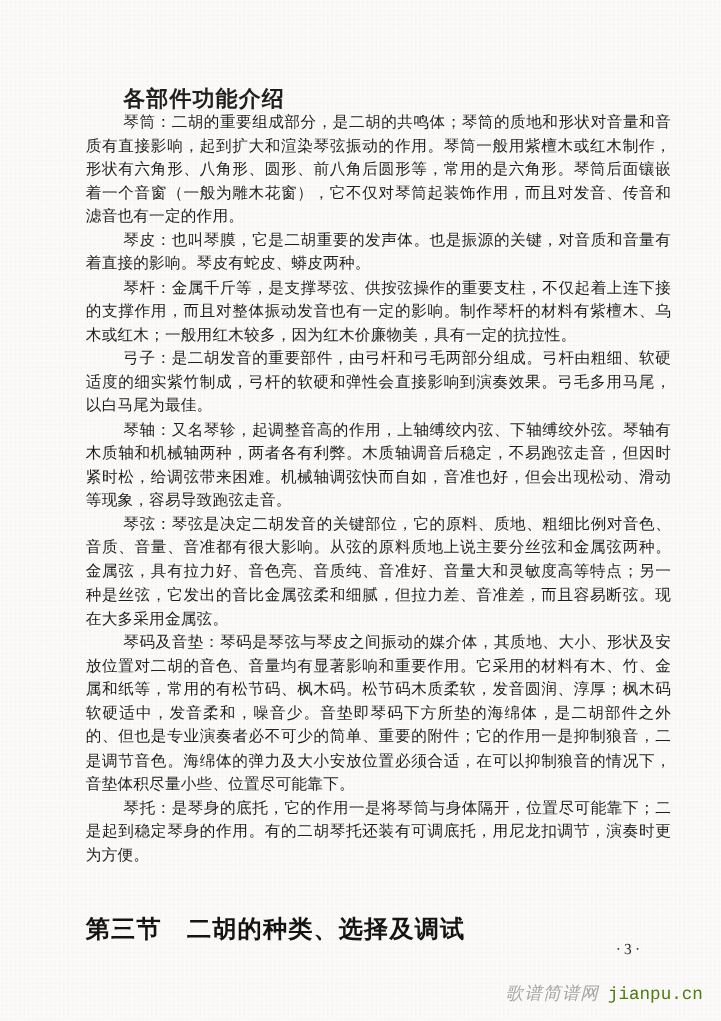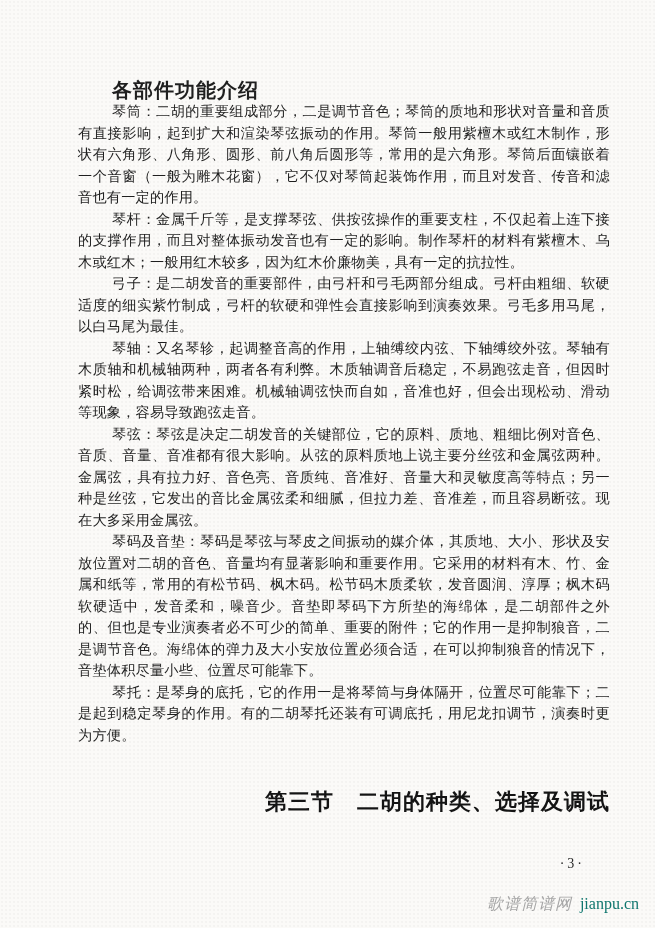--- a/index.html
+++ b/index.html
@@ -40,21 +40,21 @@
   .para {
     margin: 0;
     font-size: 14.2px;
     line-height: 21.5px;
     text-align: justify;
     text-indent: 2.4em;
     letter-spacing: 0.2px;
   }
   .section-title {
     margin: 41px 0 0 0;
-    text-align: right;
+    text-align: left;
     font-family: "Liberation Sans", "DejaVu Sans", sans-serif;
     font-weight: bold;
     font-size: 22px;
     line-height: 30px;
     letter-spacing: 1px;
     color: #141414;
   }
   .page-number {
     position: absolute;
     right: 70px;
@@ -70,34 +70,35 @@
     font-size: 16px;
     line-height: 22px;
     white-space: nowrap;
   }
   .watermark .site-name {
     color: #a6a6a6;
     letter-spacing: 1px;
     font-style: italic;
   }
   .watermark .site-url {
-    color: #0f766e;
-    font-family: Liberation Serif, serif;
+    color: #4d7c0f;
+    font-family: Liberation Mono, monospace;
     margin-left: 4px;
   }
 </style>
 </head>
 <body>
 
 <div class="scan-texture"></div>
 
 <div class="content">
   <div class="heading-bold">各部件功能介绍</div>
 
-  <p class="para">琴筒：二胡的重要组成部分，二是调节音色；琴筒的质地和形状对音量和音质有直接影响，起到扩大和渲染琴弦振动的作用。琴筒一般用紫檀木或红木制作，形状有六角形、八角形、圆形、前八角后圆形等，常用的是六角形。琴筒后面镶嵌着一个音窗（一般为雕木花窗），它不仅对琴筒起装饰作用，而且对发音、传音和滤音也有一定的作用。</p>
+  <p class="para">琴筒：二胡的重要组成部分，是二胡的共鸣体；琴筒的质地和形状对音量和音质有直接影响，起到扩大和渲染琴弦振动的作用。琴筒一般用紫檀木或红木制作，形状有六角形、八角形、圆形、前八角后圆形等，常用的是六角形。琴筒后面镶嵌着一个音窗（一般为雕木花窗），它不仅对琴筒起装饰作用，而且对发音、传音和滤音也有一定的作用。</p>
+  <p class="para">琴皮：也叫琴膜，它是二胡重要的发声体。也是振源的关键，对音质和音量有着直接的影响。琴皮有蛇皮、蟒皮两种。</p>
   <p class="para">琴杆：金属千斤等，是支撑琴弦、供按弦操作的重要支柱，不仅起着上连下接的支撑作用，而且对整体振动发音也有一定的影响。制作琴杆的材料有紫檀木、乌木或红木；一般用红木较多，因为红木价廉物美，具有一定的抗拉性。</p>
   <p class="para">弓子：是二胡发音的重要部件，由弓杆和弓毛两部分组成。弓杆由粗细、软硬适度的细实紫竹制成，弓杆的软硬和弹性会直接影响到演奏效果。弓毛多用马尾，以白马尾为最佳。</p>
   <p class="para">琴轴：又名琴轸，起调整音高的作用，上轴缚绞内弦、下轴缚绞外弦。琴轴有木质轴和机械轴两种，两者各有利弊。木质轴调音后稳定，不易跑弦走音，但因时紧时松，给调弦带来困难。机械轴调弦快而自如，音准也好，但会出现松动、滑动等现象，容易导致跑弦走音。</p>
   <p class="para">琴弦：琴弦是决定二胡发音的关键部位，它的原料、质地、粗细比例对音色、音质、音量、音准都有很大影响。从弦的原料质地上说主要分丝弦和金属弦两种。金属弦，具有拉力好、音色亮、音质纯、音准好、音量大和灵敏度高等特点；另一种是丝弦，它发出的音比金属弦柔和细腻，但拉力差、音准差，而且容易断弦。现在大多采用金属弦。</p>
   <p class="para">琴码及音垫：琴码是琴弦与琴皮之间振动的媒介体，其质地、大小、形状及安放位置对二胡的音色、音量均有显著影响和重要作用。它采用的材料有木、竹、金属和纸等，常用的有松节码、枫木码。松节码木质柔软，发音圆润、淳厚；枫木码软硬适中，发音柔和，噪音少。音垫即琴码下方所垫的海绵体，是二胡部件之外的、但也是专业演奏者必不可少的简单、重要的附件；它的作用一是抑制狼音，二是调节音色。海绵体的弹力及大小安放位置必须合适，在可以抑制狼音的情况下，音垫体积尽量小些、位置尽可能靠下。</p>
   <p class="para">琴托：是琴身的底托，它的作用一是将琴筒与身体隔开，位置尽可能靠下；二是起到稳定琴身的作用。有的二胡琴托还装有可调底托，用尼龙扣调节，演奏时更为方便。</p>
 
   <div class="section-title">第三节　二胡的种类、选择及调试</div>
 
 </div>

